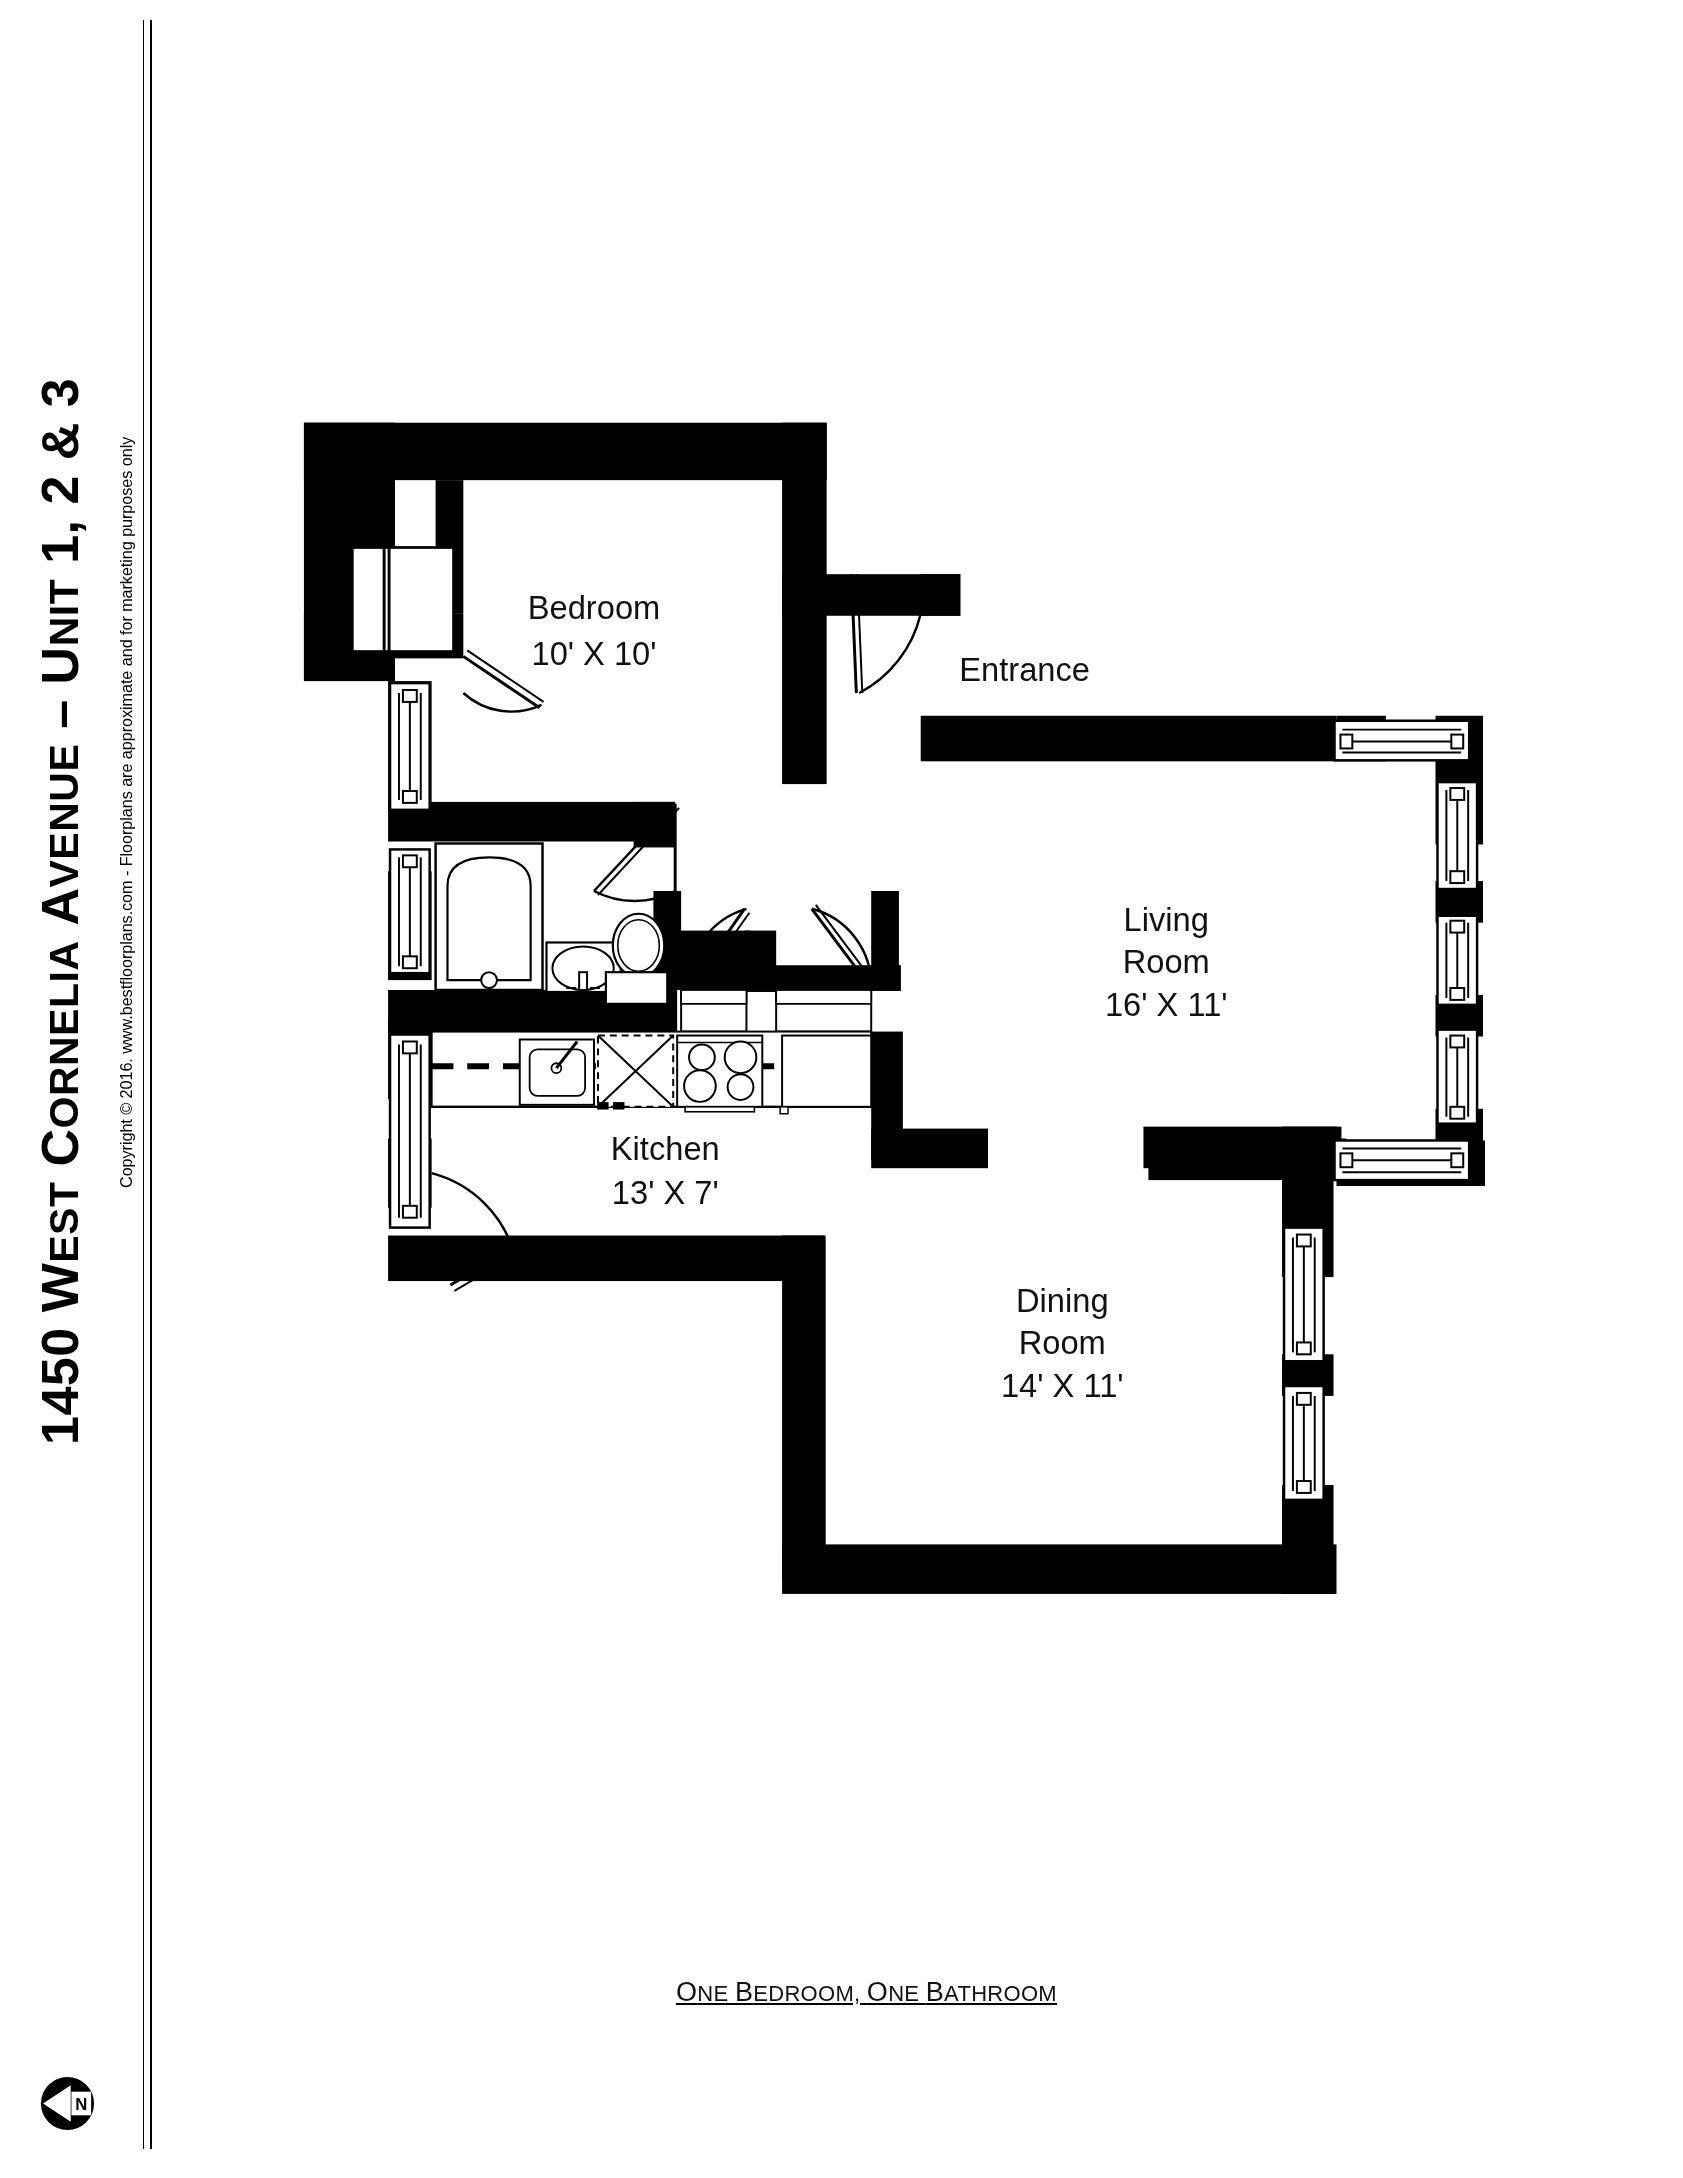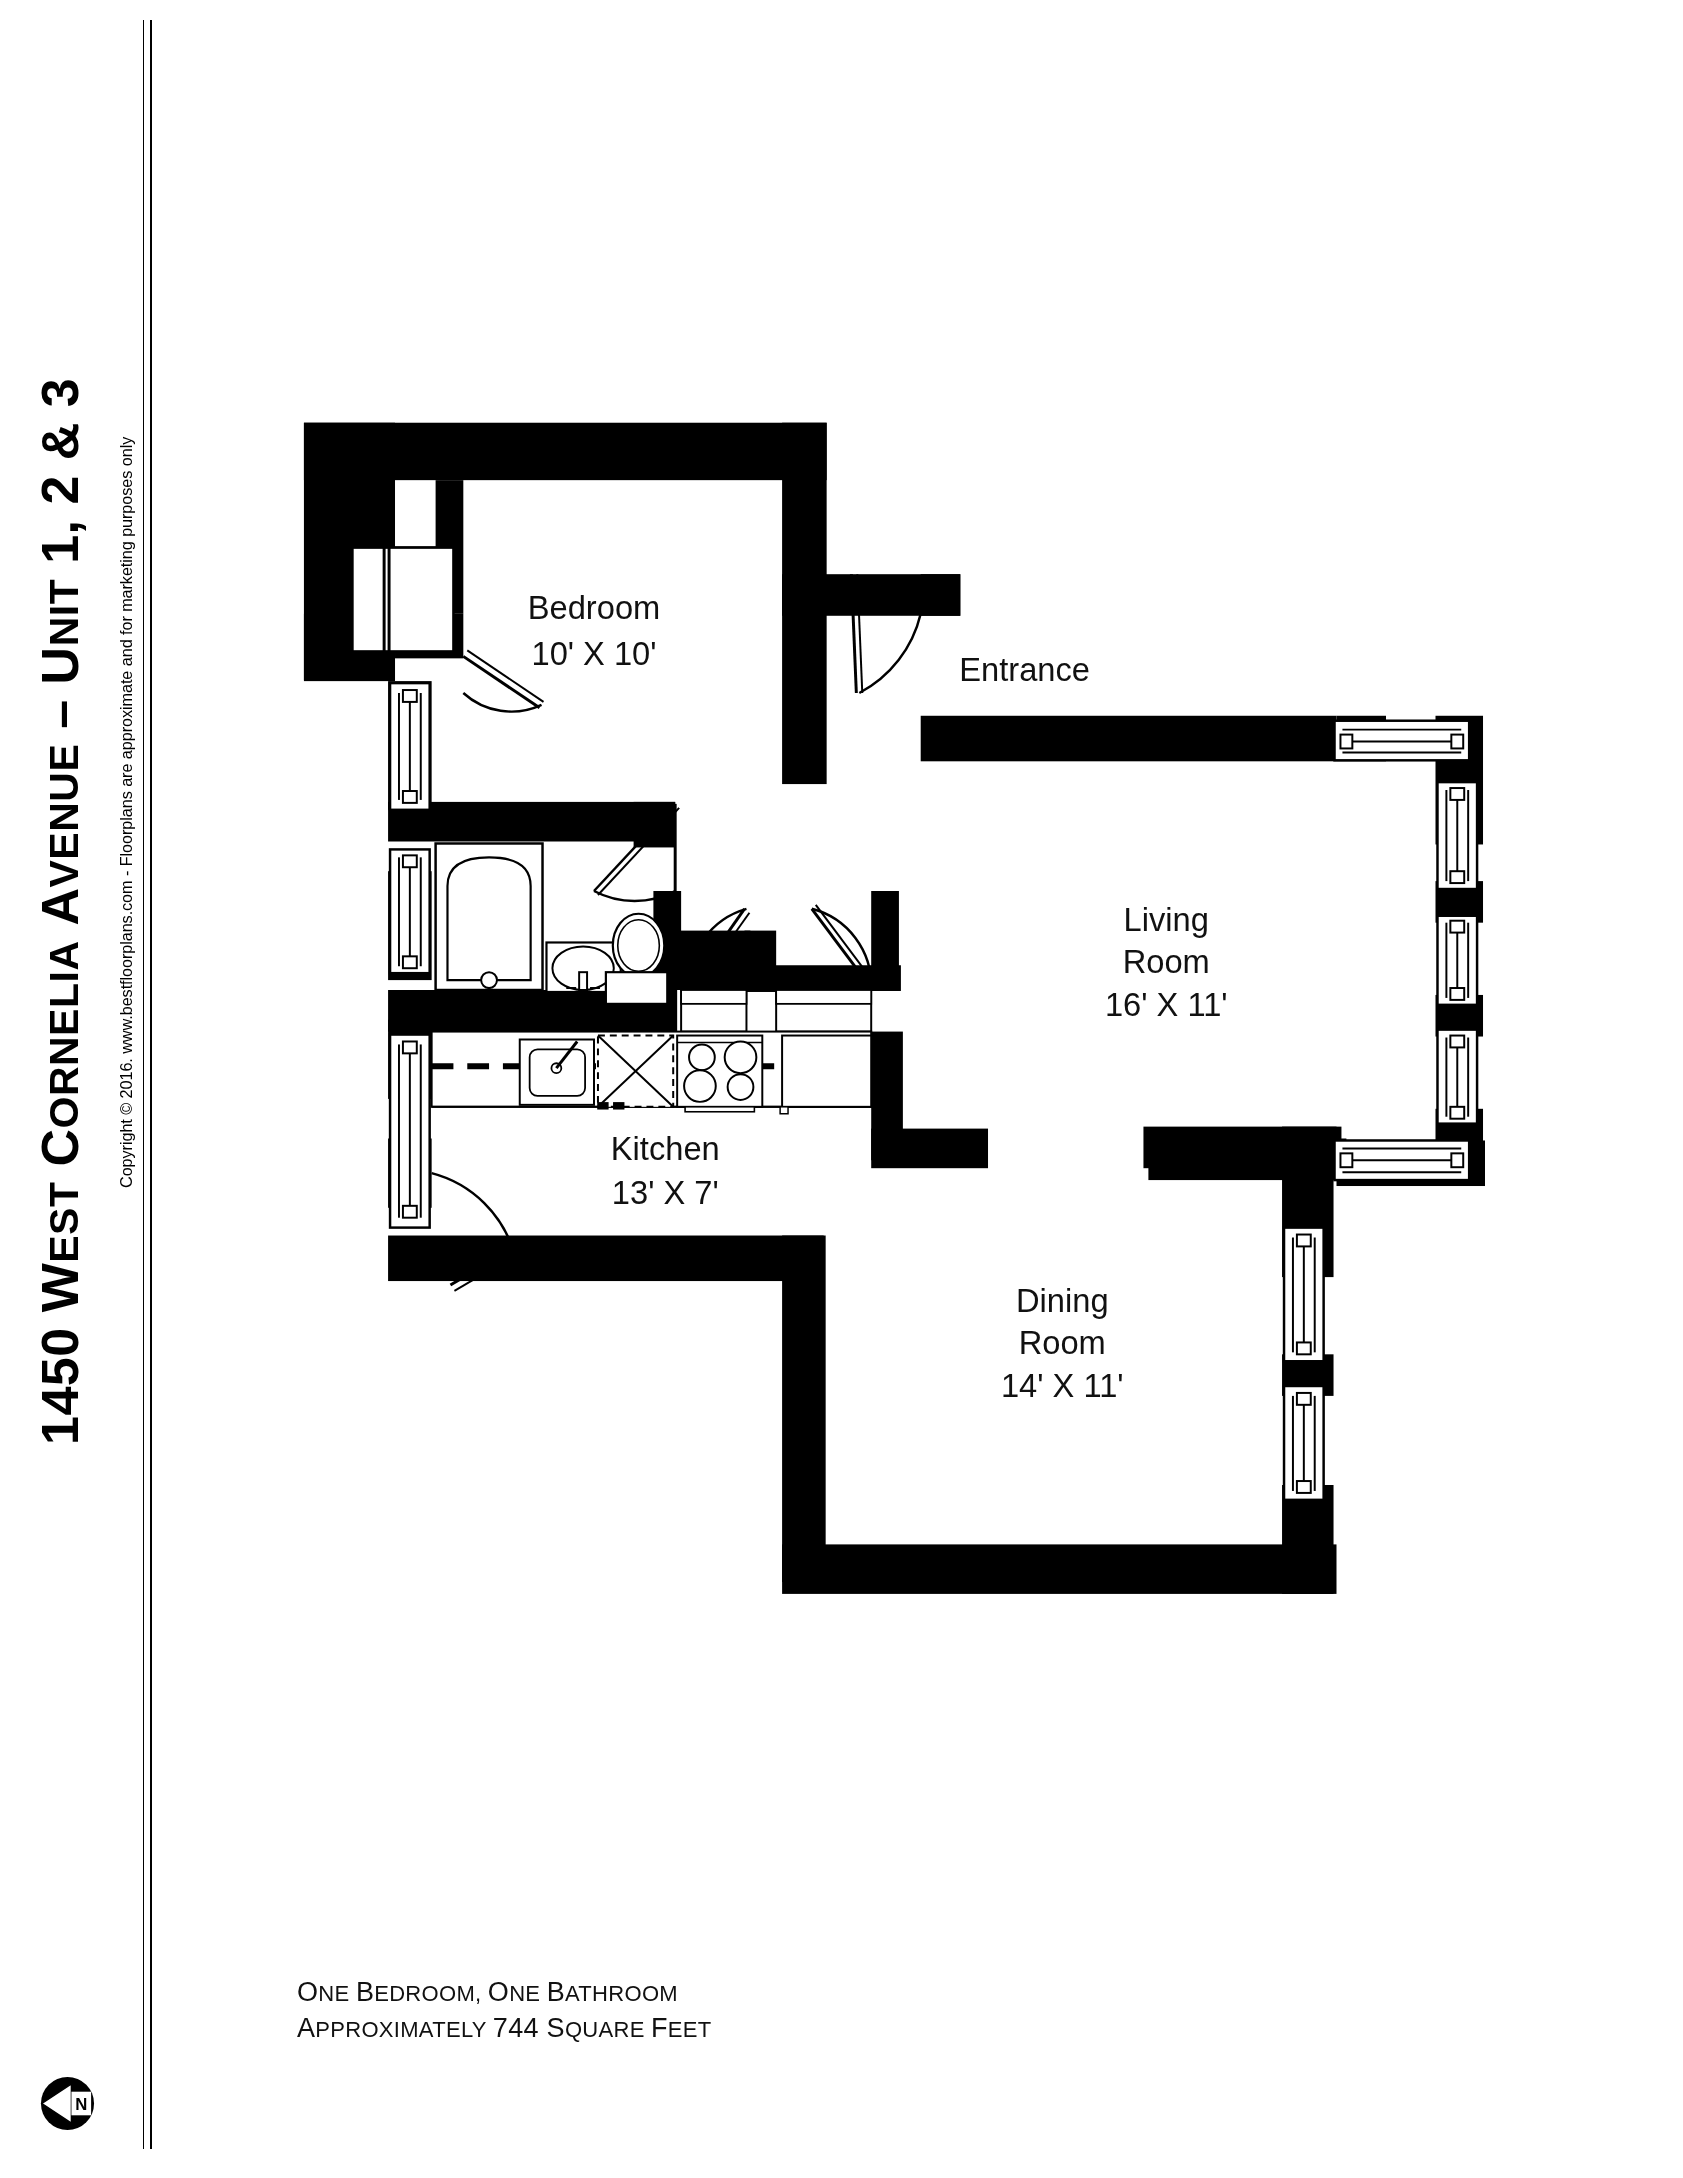--- a/index.html
+++ b/index.html
@@ -66,21 +66,23 @@
     width: 1683px;
     height: 2178px;
   }
 
   
   #caption {
     position: absolute;
     left: 297px;
     top: 1975px;
     width: 1139px;
+    text-align: center;
     line-height: 1.32;
+    text-decoration: underline;
   }
   #caption div {
     font-size: 27px;
     font-family: "Liberation Sans", sans-serif;
     color: #111;
     letter-spacing: 0.3px;
   }
   #caption .bigcap { font-size: 27px; }
 
   
@@ -394,23 +396,20 @@
     <text x="1073" y="1368" font-size="33">Room</text>
     <text x="1073" y="1411" font-size="33">14' X 11'</text>
   </g>
 
 </svg>
 
 <div id="caption">
   <div>
     <span class="bigcap">O</span><span style="font-size:22px">NE </span><span class="bigcap">B</span><span style="font-size:22px">EDROOM, </span><span class="bigcap">O</span><span style="font-size:22px">NE </span><span class="bigcap">B</span><span style="font-size:22px">ATHROOM</span>
   </div>
-  <div>
-    <span class="bigcap">A</span><span style="font-size:22px">PPROXIMATELY </span><span class="bigcap">744 </span><span class="bigcap">S</span><span style="font-size:22px">QUARE </span><span class="bigcap">F</span><span style="font-size:22px">EET</span>
-  </div>
 </div>
 
 <svg id="north-logo" viewBox="0 0 60 60">
   <circle cx="30" cy="30" r="27" fill="#000000"></circle>
   <polygon points="4,30 34,10 34,50" fill="#ffffff" stroke="#000" stroke-width="1.5"></polygon>
   <rect x="34" y="18" width="20" height="24" fill="#ffffff"></rect>
   <text x="44" y="37" font-family="Liberation Sans, sans-serif" font-size="17" font-weight="bold" fill="#000" text-anchor="middle">N</text>
 </svg>
 
 

